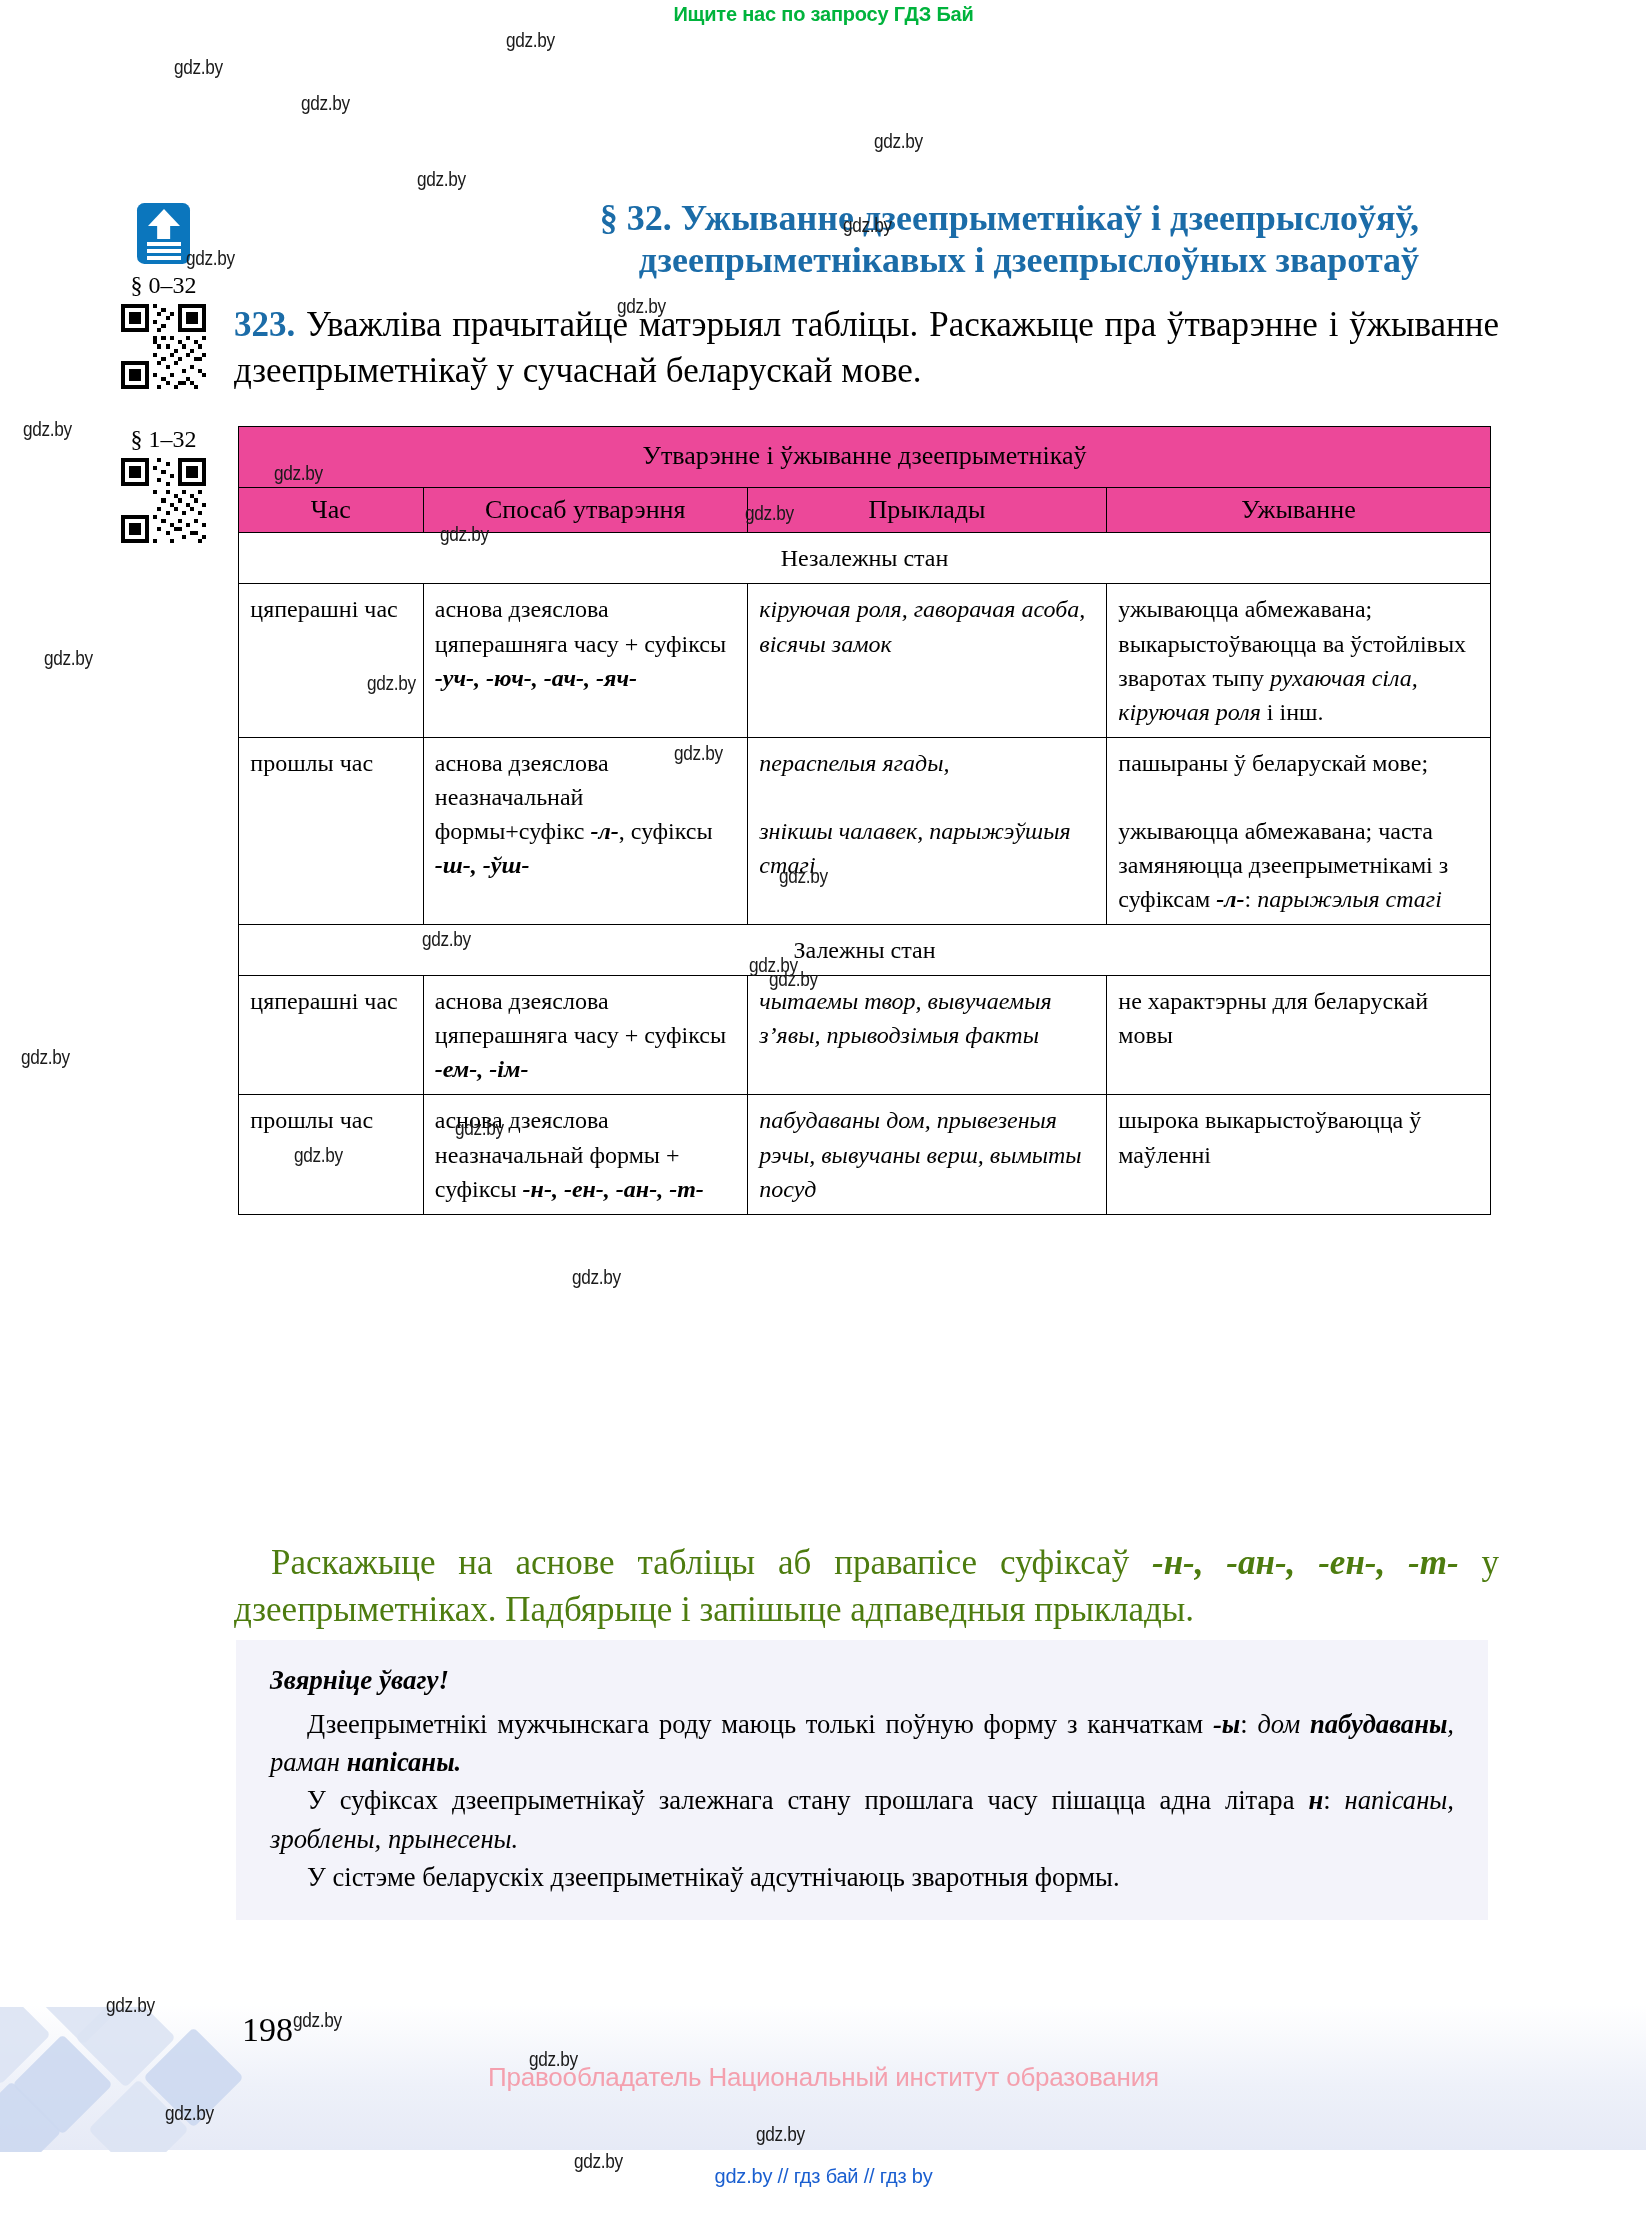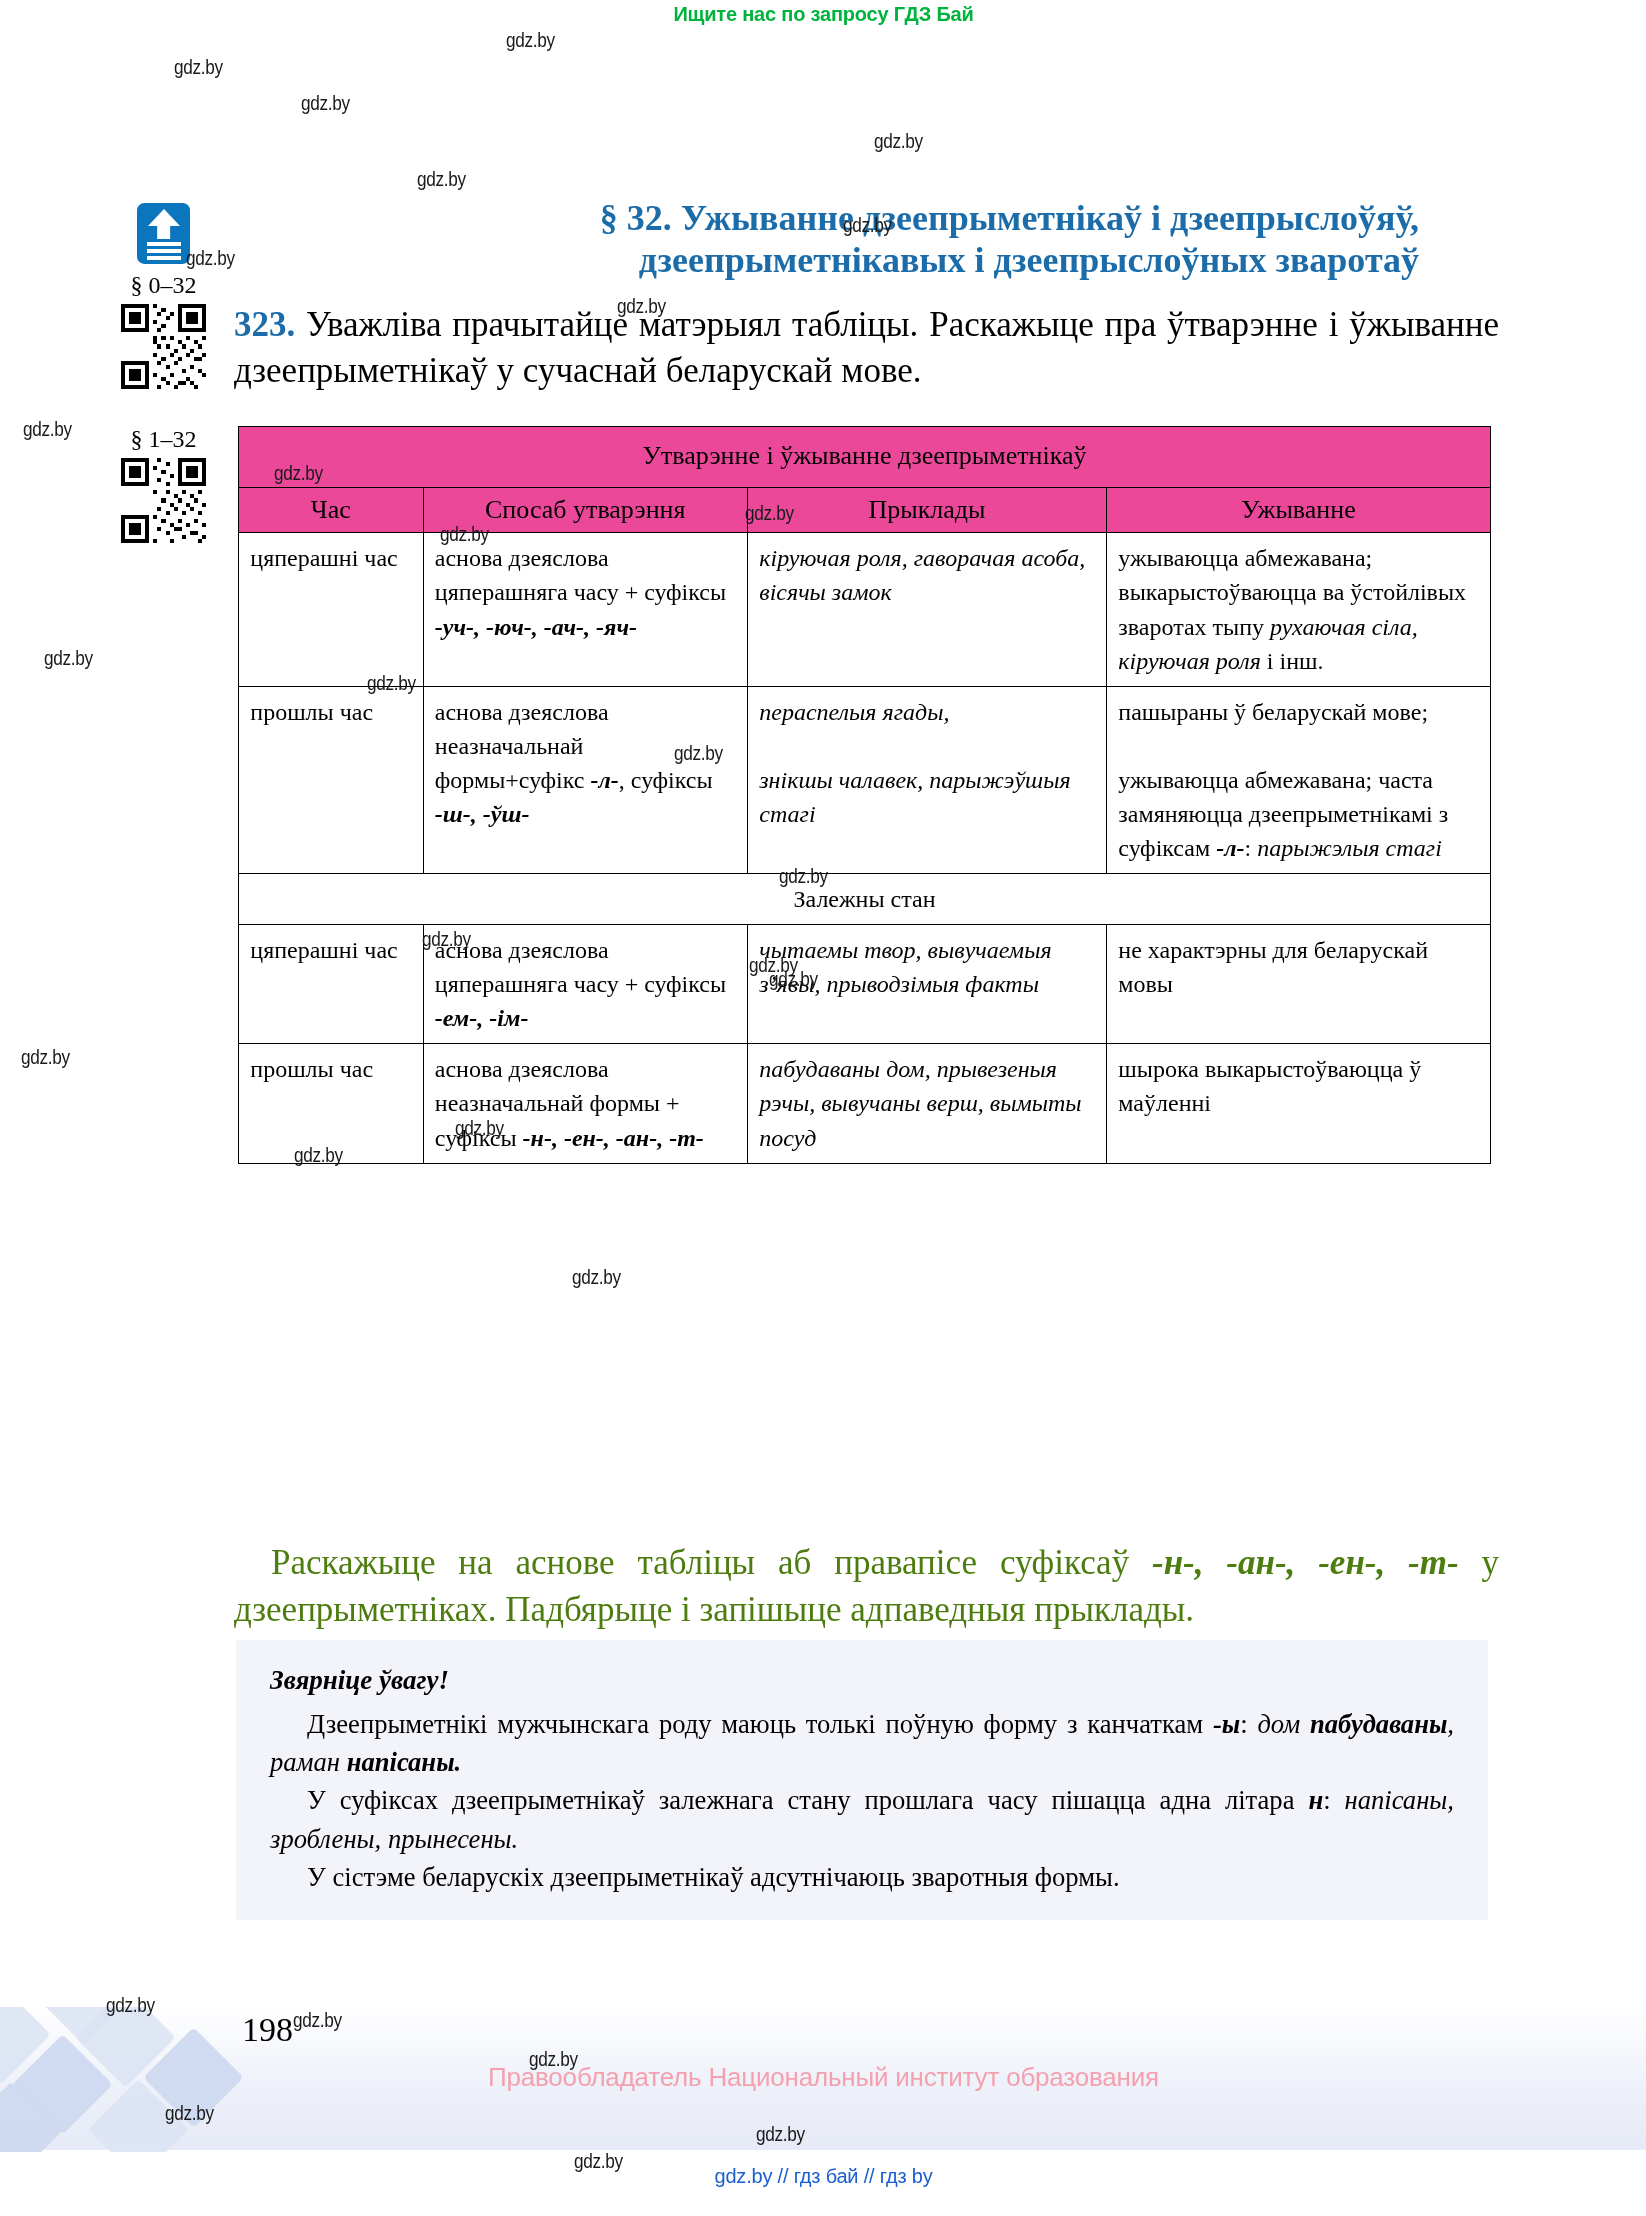--- a/index.html
+++ b/index.html
@@ -318,20 +318,23 @@
     <tr class="hdr">
       <td colspan="4">Утварэнне і ўжыванне дзеепрыметнікаў</td>
     </tr>
     <tr class="hdr2">
       <td>Час</td>
       <td>Спосаб утварэння</td>
       <td>Прыклады</td>
       <td>Ужыванне</td>
     </tr>
 
+    <tr>
+      <td class="band" colspan="4">Незалежны стан</td>
+    </tr>
 
     <tr>
       <td>цяперашні час</td>
       <td><span>аснова дзеяслова цяперашняга часу + суфіксы </span><span class="bi">-уч-, -юч-, -ач-, -яч-</span></td>
       <td class="it">кіруючая роля, гаворачая асоба, вісячы замок</td>
       <td><span>ужываюцца абмежавана; выкарыстоўваюцца ва ўстойлівых зваротах тыпу </span><span class="it">рухаючая сіла, кіруючая роля</span><span> і інш.</span></td>
     </tr>
 
     <tr>
       <td>прошлы час</td>

